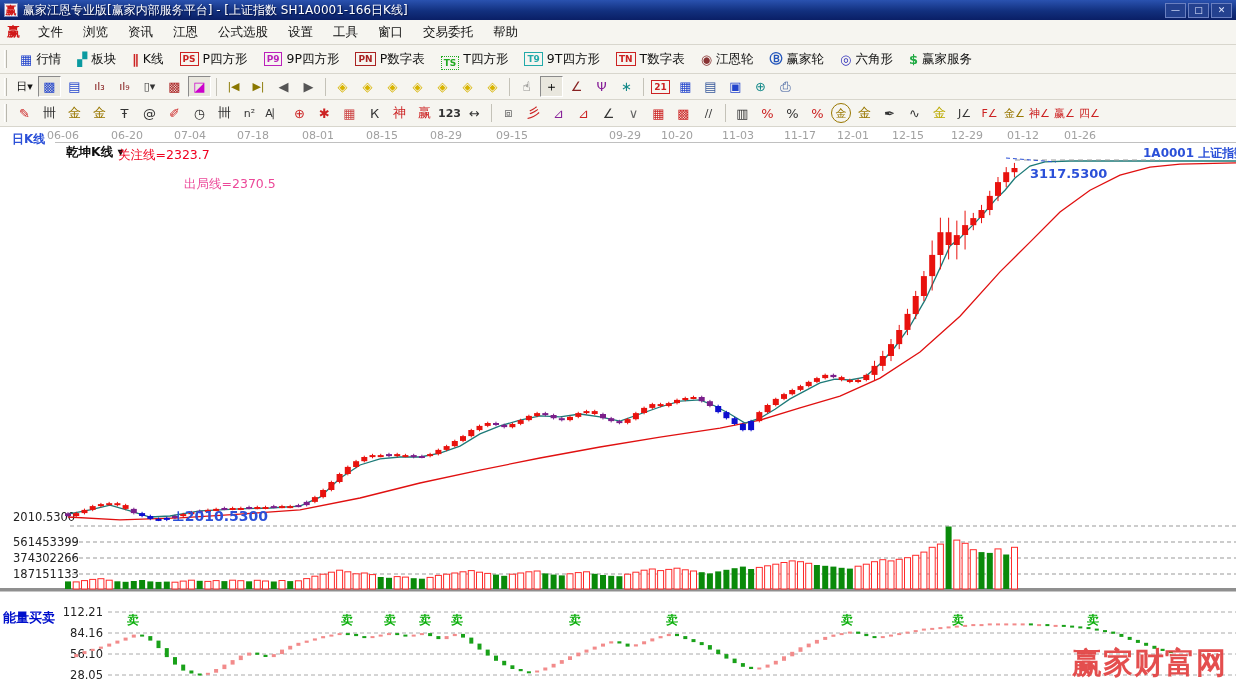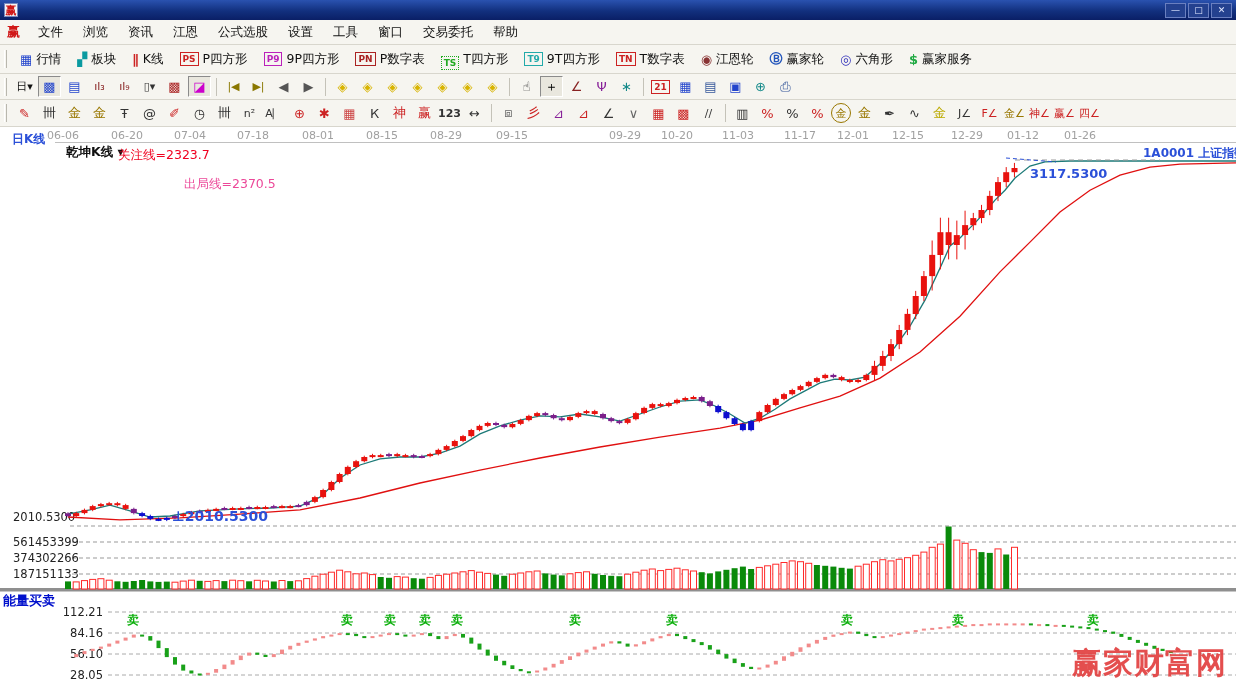--- a/index.html
+++ b/index.html
@@ -54,20 +54,21 @@
   .pane-lbl { color:#0010cc; font-size:13px; font-weight:bold; }
   .watermark { color:#e24040; font-size:30px; font-weight:bold; letter-spacing:1px; opacity:0.92; }
 </style>
 </head>
 <body>
 
 <div id="app">
 
   <div class="titlebar">
     <span class="logo">赢</span>
+    <span class="title-text">赢家江恩专业版[赢家内部服务平台] - [上证指数  SH1A0001-166日K线]</span>
     <span class="win-buttons" id="win-buttons">
         <span class="win-btn">—</span>
         <span class="win-btn">□</span>
         <span class="win-btn">✕</span>
       </span>
   </div>
 
   <div class="menubar">
     <span class="mlogo">赢</span>
     <span id="menu-items" style="display:flex;">
@@ -765,17 +766,17 @@
       </svg>
 
     <div class="ov blue-lbl" style="left:4px; top:4px;margin-left:8px;">日K线</div>
     <div class="ov hdr-black" style="left:66px; top:17px;">乾坤K线 ▾</div>
     <div class="ov hdr-red" style="left:118px; top:20px;">关注线=2323.7</div>
     <div class="ov hdr-teal" style="left:184px; top:20px;">出局线=2370.5</div>
     <div class="ov blue-lbl" style="left:1143px; top:18px;">1A0001  上证指数</div>
 
     <div class="ov low-marker" style="left:146px; top:381px;">⊥2010.5300</div>
     <div class="ov peak-lbl" style="left:1030px; top:39px;">3117.5300</div>
-    <div class="ov pane-lbl" style="left:3px; top:465px;">能量买卖</div>
+    <div class="ov pane-lbl" style="left:3px; top:482px;">能量买卖</div>
     <div class="ov watermark" style="left:1072px; top:516px;">赢家财富网</div>
   </div>
 
 </div>
 
 </body></html>

